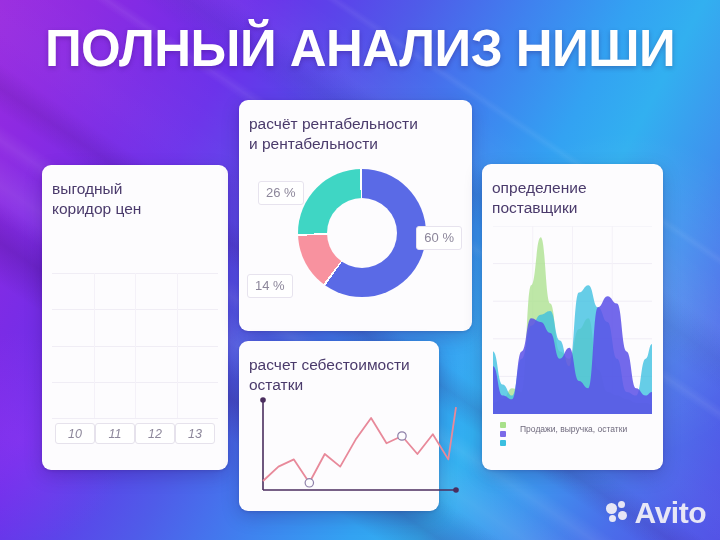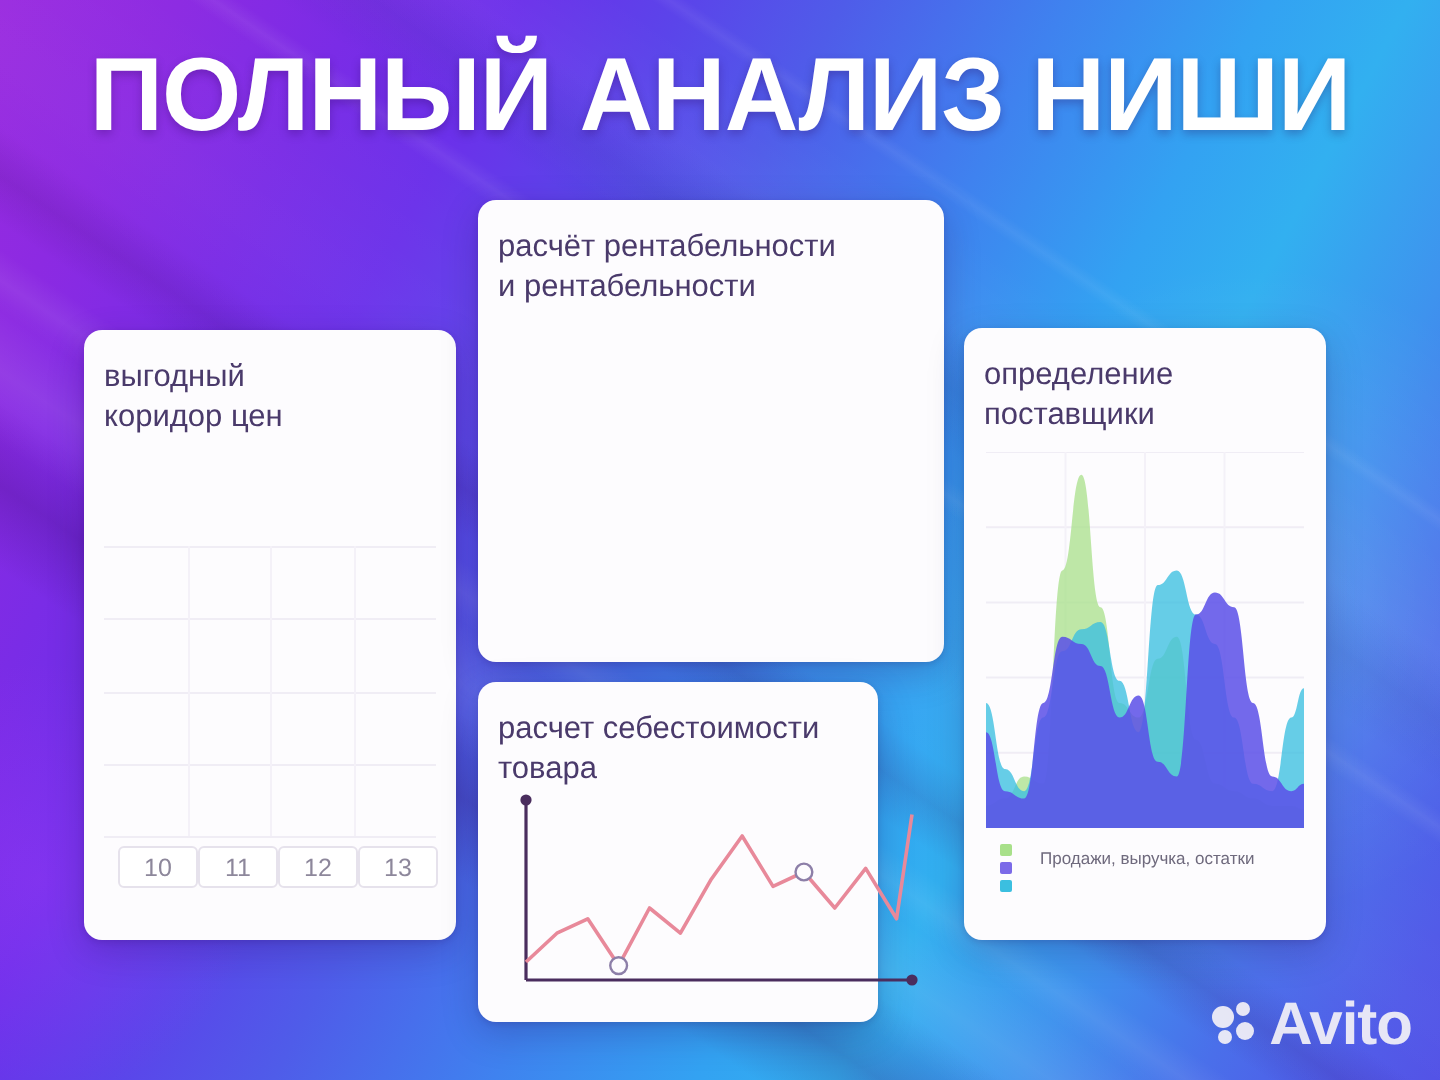--- a/index.html
+++ b/index.html
@@ -112,21 +112,21 @@
     position:absolute; inset:0;
     display:flex; justify-content:space-around; align-items:flex-end;
   }
   .bar-group { display:flex; align-items:flex-end; gap:3px; }
   .bar { width:9px; border-radius:5px 5px 0 0; }
   .bar.p { background:#8f8ce8; }
   .bar.t { background:#3fd6c4; }
   .bar.k { background:#f9929f; }
   #bars-axis {
     position:absolute; left:9px; right:9px; top:258px;
-    display:flex; justify-content:flex-end;
+    display:flex; justify-content:center;font-style:italic;
   }
   .axis-label {
     width:40px; height:21px;
     border:1px solid #e6e2ec; border-radius:3px;
     color:#8d879b; font-size:12.5px;
     display:flex; align-items:center; justify-content:center;
     background:#fff;
   }
 
   
@@ -254,26 +254,32 @@
       <div class="axis-label">13</div>
     </div>
 </div>
 
 <div class="card" id="card-profit">
   <div class="card-title">
     <div>расчёт рентабельности</div>
     <div>и рентабельности</div>
   </div>
 
+  <div id="donut-wrap">
+    <div id="donut"></div>
+    <div class="pct" id="pct-26">26 %</div>
+    <div class="pct" id="pct-14">14 %</div>
+    <div class="pct" id="pct-60">60 %</div>
+  </div>
 </div>
 
 <div class="card" id="card-cost">
   <div class="card-title">
     <div>расчет себестоимости</div>
-    <div>товара</div>
+    <div>остатки</div>
   </div>
   <div id="line-plot"><svg width="209" height="104">
         <line x1="10" y1="4" x2="10" y2="94" stroke="#4a2d5e" stroke-width="1.6"></line>
         <line x1="10" y1="94" x2="203" y2="94" stroke="#4a2d5e" stroke-width="1.6"></line>
         <circle cx="10" cy="4" r="2.8" fill="#4a2d5e"></circle>
         <circle cx="203" cy="94" r="2.8" fill="#4a2d5e"></circle>
         <polyline points="10,85 25.439999999999998,70.6 40.879999999999995,63.4 56.32,86.8 71.75999999999999,58 87.2,70.6 102.64,43.599999999999994 118.08000000000001,22 133.51999999999998,47.199999999999996 148.96,40 164.4,58 179.84,38.2 195.28,63.4 203,11.200000000000003" fill="none" stroke="#e8899a" stroke-width="1.8" stroke-linejoin="round"></polyline>
         <circle cx="56.32" cy="86.8" r="4.2" fill="#fdfcfe" stroke="#8d7fa8" stroke-width="1.2"></circle>
         <circle cx="148.96" cy="40" r="4.2" fill="#fdfcfe" stroke="#8d7fa8" stroke-width="1.2"></circle>
       </svg></div>

